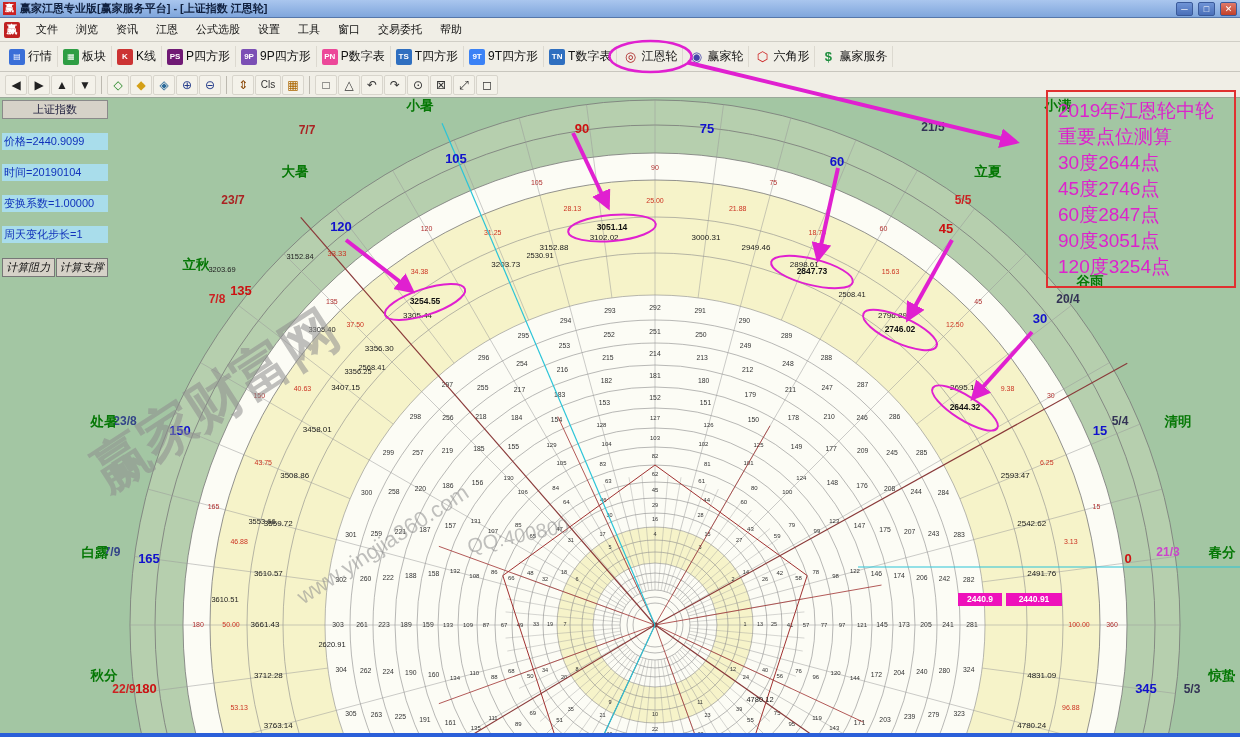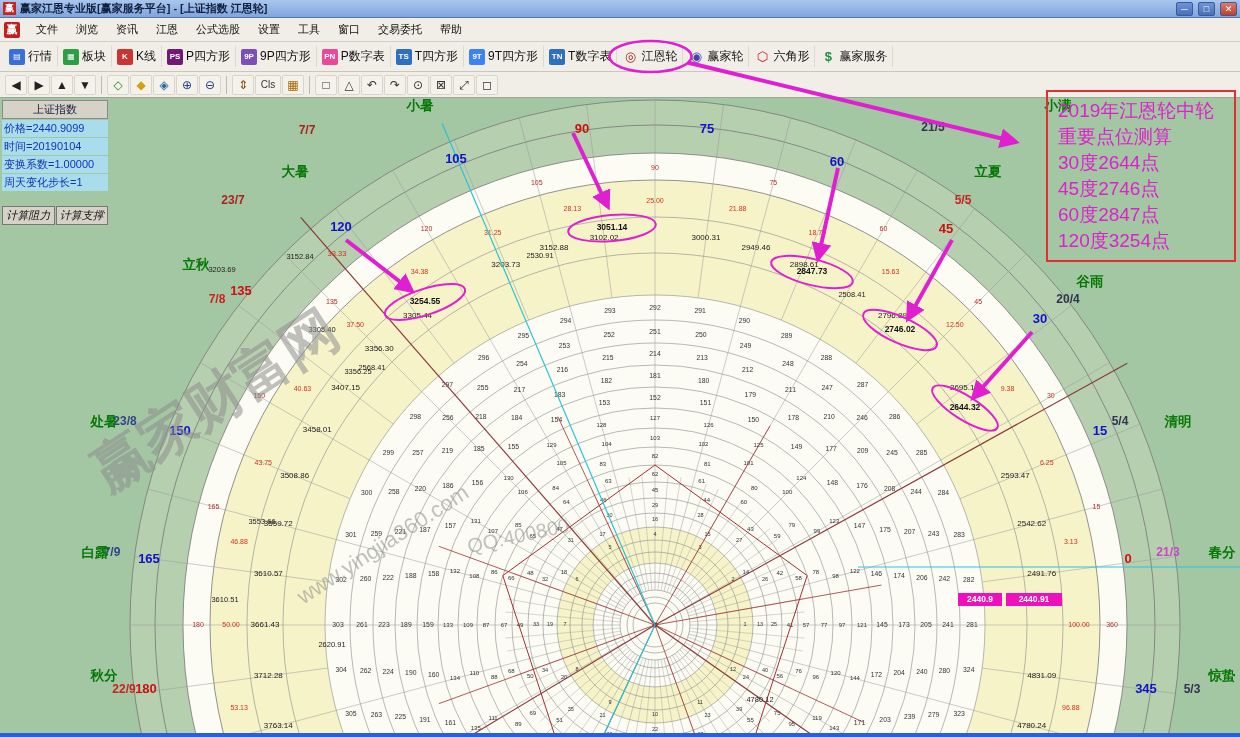--- a/index.html
+++ b/index.html
@@ -34,21 +34,21 @@
 
   #toolbar2 { height:26px; background:#f0eee6; display:flex; align-items:center;
     padding:0 5px; gap:1px; border-bottom:1px solid #9aa89a; }
   .tb2 { min-width:22px; height:20px; display:flex; align-items:center; justify-content:center;
     font-size:12px; border:1px solid #d8d5cc; background:#f4f2ea; border-radius:2px; }
   .tb2-sep { width:1px; height:18px; background:#bcb9b0; margin:0 4px; }
 
   #info-panel { position:absolute; left:2px; top:100px; width:106px; z-index:6; font-size:11px; }
   .info-title { background:#d6d2c8; border:1px solid #8a8a8a; text-align:center;
     font-weight:normal; color:#1a1a3a; padding:1px 0; }
-  .info-row { background:#a9ddeb; color:#1133bb; margin-top:1px; padding:1px 2px;
+  .info-row { background:#a9ddeb; color:#1133bb; margin-top:14px; padding:1px 2px;
     white-space:nowrap; overflow:hidden; }
   .info-buttons { display:flex; margin-top:15px; gap:1px;font-style:italic; }
   .info-btn { flex:1; background:#d6d2c8; border:1px solid #777; font-size:11px;
     text-align:center; padding:1px 0; color:#111; }
 
   #overlay { position:absolute; left:0; top:0; z-index:5; pointer-events:none; }
 
   #anno-box { position:absolute; left:1046px; top:90px; width:190px; z-index:6;
     border:2px solid #e03030; padding:6px 10px; }
   .anno-line { color:#dd22cc; font-size:19px; line-height:26px; white-space:nowrap; }
@@ -857,16 +857,17 @@
       <line x1="687.4375" y1="62.5" x2="1016" y2="142" marker-end="url(#ah)"></line>
     </g>
   </svg>
 
 <div id="anno-box">
   <div class="anno-line">2019年江恩轮中轮</div>
   <div class="anno-line">重要点位测算</div>
   <div class="anno-line">30度2644点</div>
   <div class="anno-line">45度2746点</div>
   <div class="anno-line">60度2847点</div>
+  <div class="anno-line">90度3051点</div>
   <div class="anno-line">120度3254点</div>
 </div>
 
 <div id="bottom-strip"></div>
 
 </body></html>

